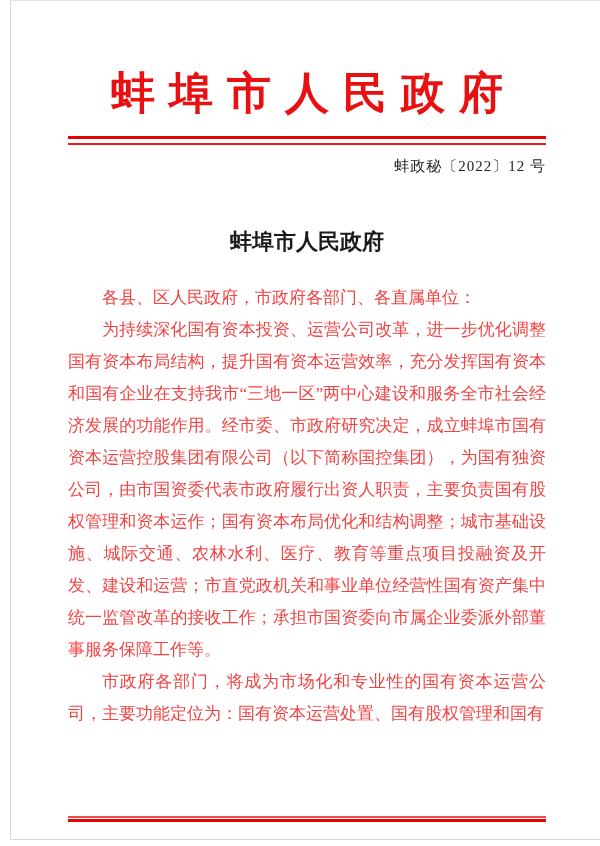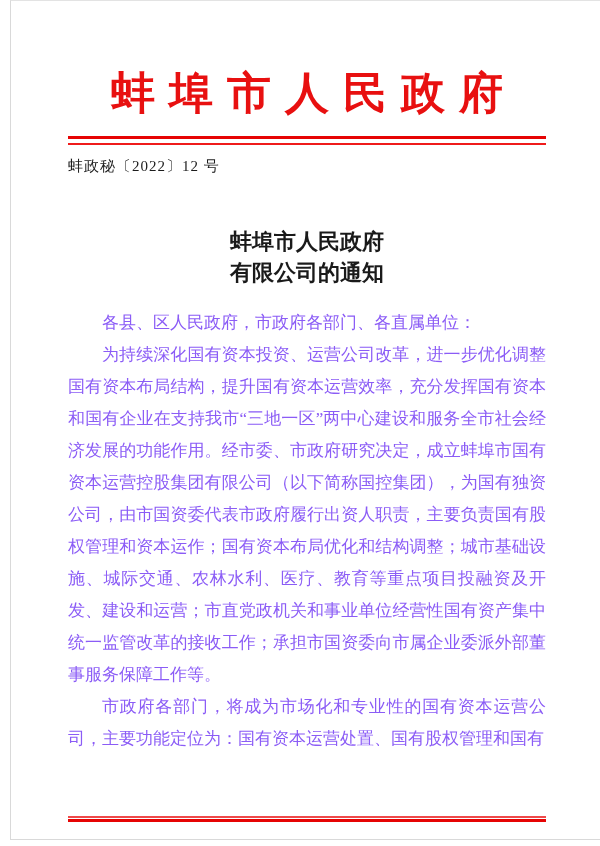--- a/index.html
+++ b/index.html
@@ -46,36 +46,36 @@
   .rule-thin {
     margin-top: 4px;
     height: 2px;
     background: #ef1b1b;
   }
   .doc-number {
     margin-top: 11px;
     font-size: 15px;
     line-height: 20px;
     color: #1c1c1c;
-    text-align: left;
+    text-align: right;
     letter-spacing: 1px;
   }
   .doc-title {
     margin-top: 50px;
     font-size: 22px;
     line-height: 31px;
     font-weight: bold;
     color: #1a1a1a;
     text-align: center;
   }
   .body-text {
-    margin-top: 19px;
+    margin-top: 25px;
     font-size: 17px;
     line-height: 32px;
-    color: #8b5cf6;
+    color: #ef4444;
     text-align: justify;
     text-justify: inter-character;
   }
   .salutation {
     text-indent: 0;
   }
   .para {
     text-indent: 2em;
     margin: 0;
   }
@@ -103,21 +103,20 @@
 
     <div class="masthead">蚌埠市人民政府</div>
 
     <div class="rule-thick"></div>
     <div class="rule-thin"></div>
 
     <div class="doc-number">蚌政秘〔2022〕12 号</div>
 
     <div class="doc-title">
       <div>蚌埠市人民政府</div>
-      <div>有限公司的通知</div>
     </div>
 
     <div class="body-text">
       <p class="para salutation">各县、区人民政府，市政府各部门、各直属单位：</p>
       <p class="para">为持续深化国有资本投资、运营公司改革，进一步优化调整国有资本布局结构，提升国有资本运营效率，充分发挥国有资本和国有企业在支持我市“三地一区”两中心建设和服务全市社会经济发展的功能作用。经市委、市政府研究决定，成立蚌埠市国有资本运营控股集团有限公司（以下简称国控集团），为国有独资公司，由市国资委代表市政府履行出资人职责，主要负责国有股权管理和资本运作；国有资本布局优化和结构调整；城市基础设施、城际交通、农林水利、医疗、教育等重点项目投融资及开发、建设和运营；市直党政机关和事业单位经营性国有资产集中统一监管改革的接收工作；承担市国资委向市属企业委派外部董事服务保障工作等。</p>
       <p class="para">市政府各部门，将成为市场化和专业性的国有资本运营公司，主要功能定位为：国有资本运营处置、国有股权管理和国有</p>
     </div>
 
     <div class="footer-rule">
       <div class="thin-light"></div>

